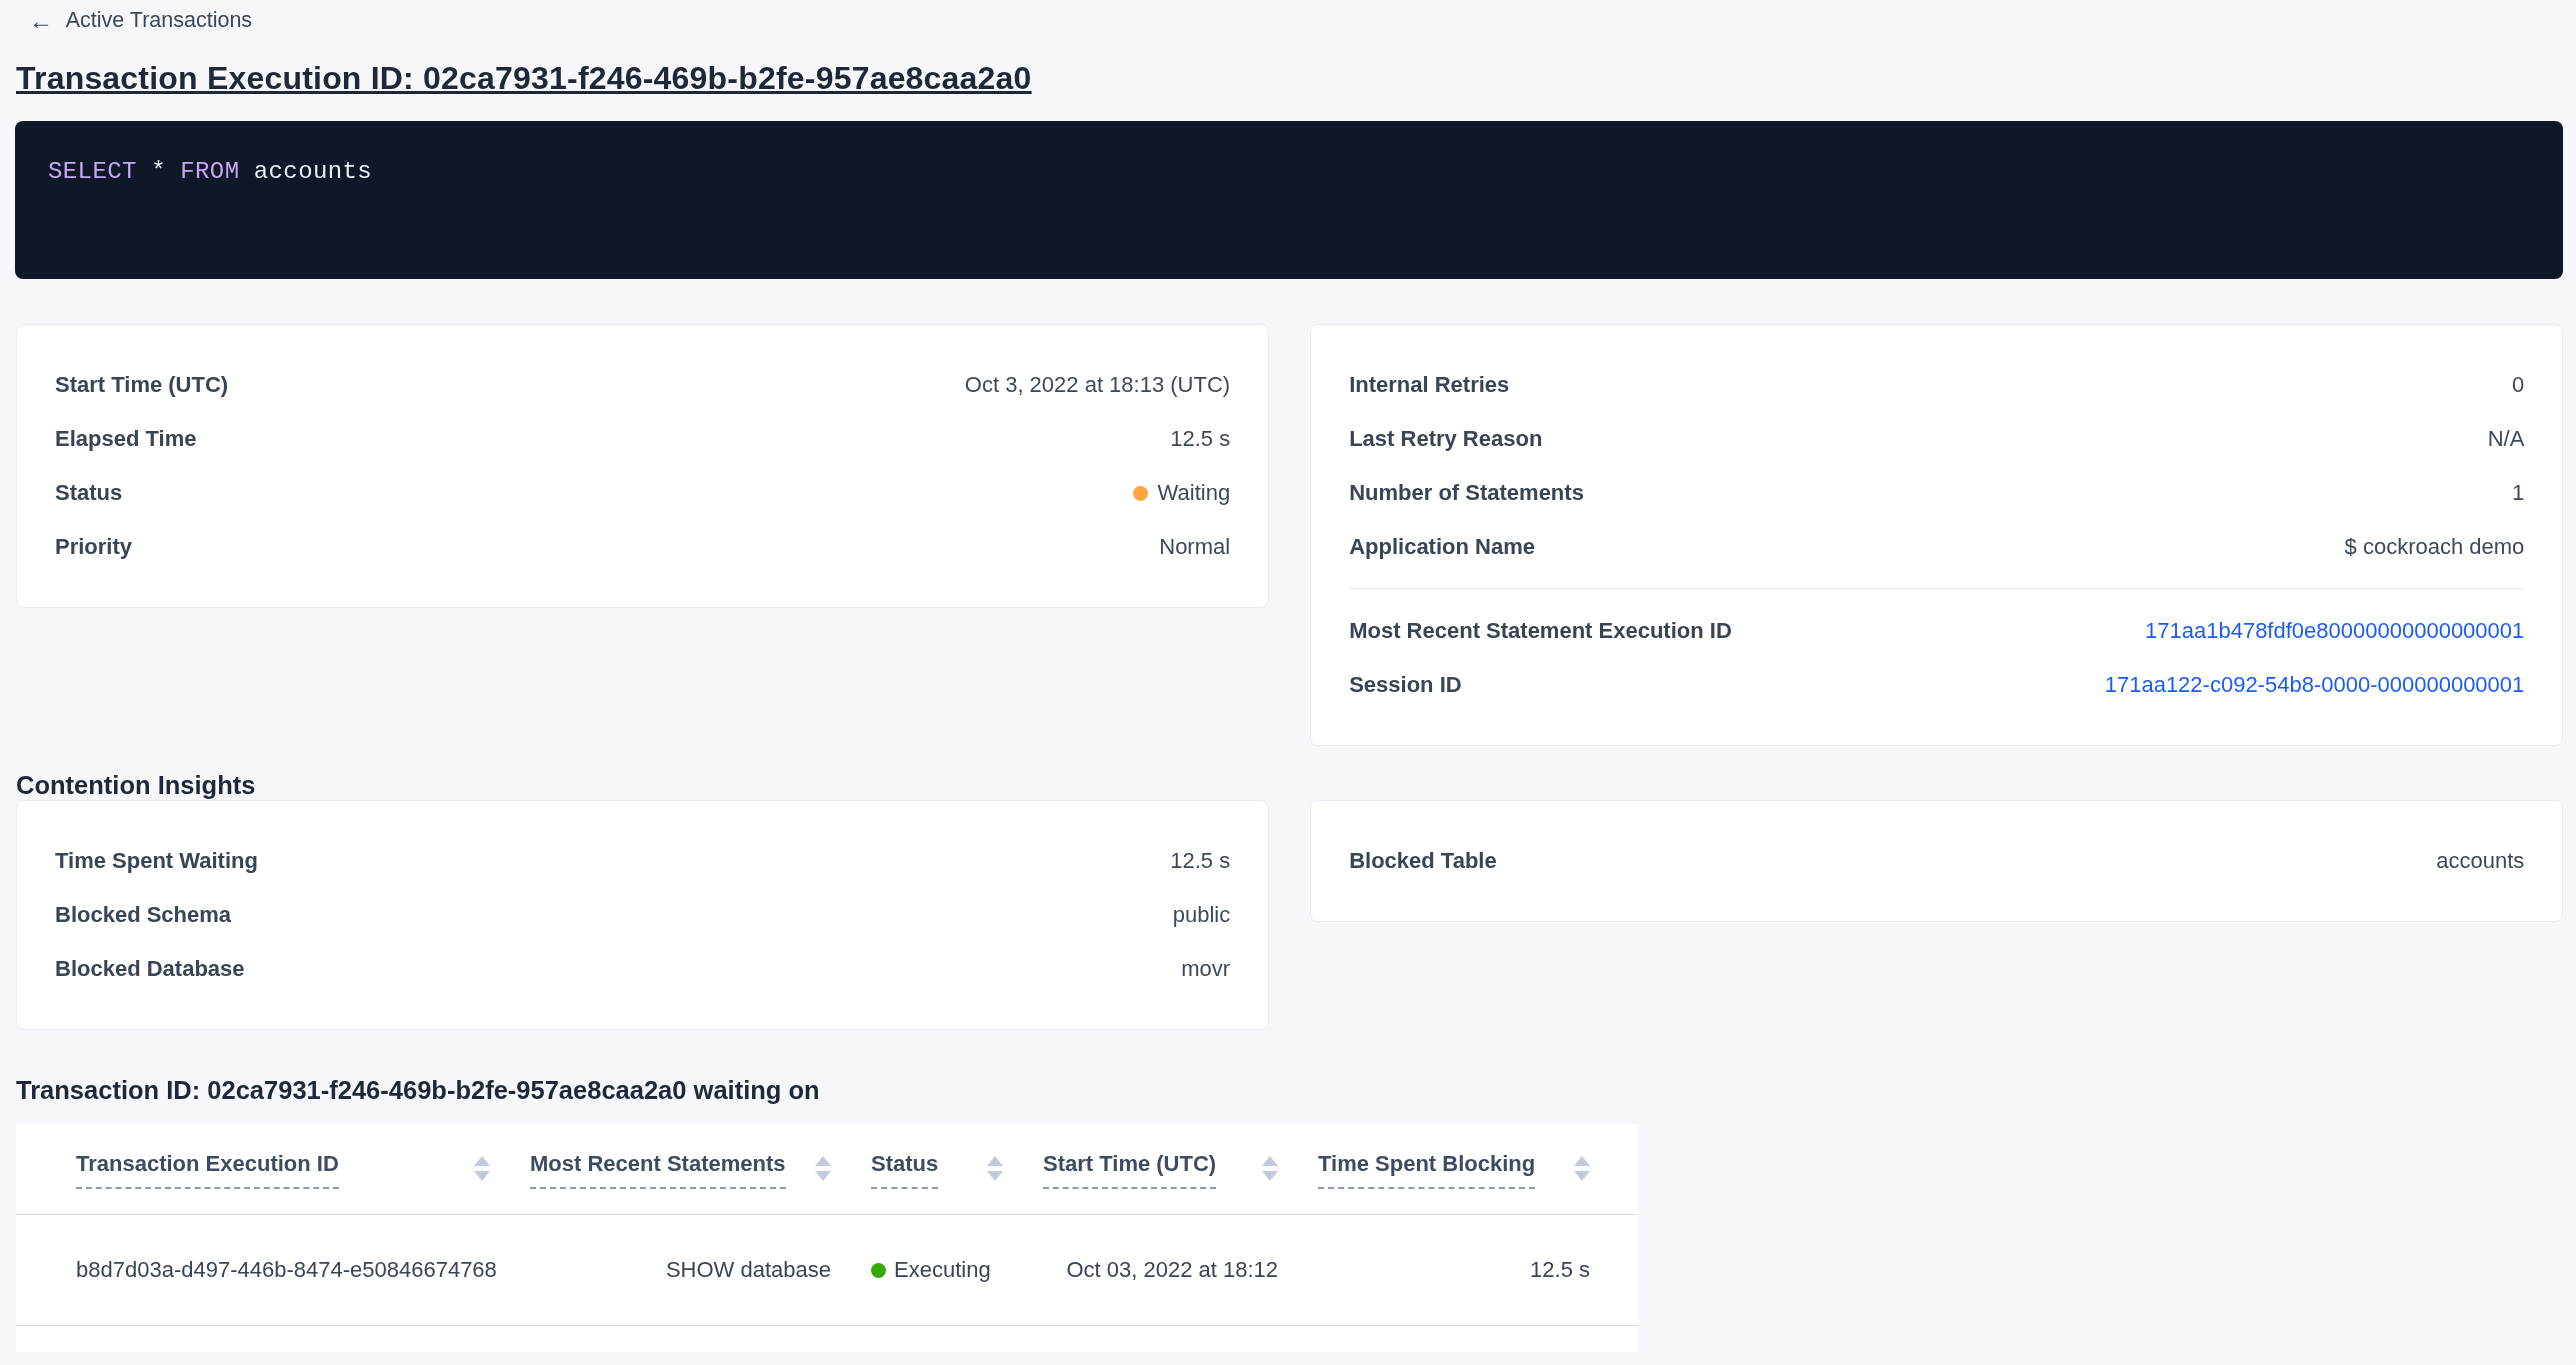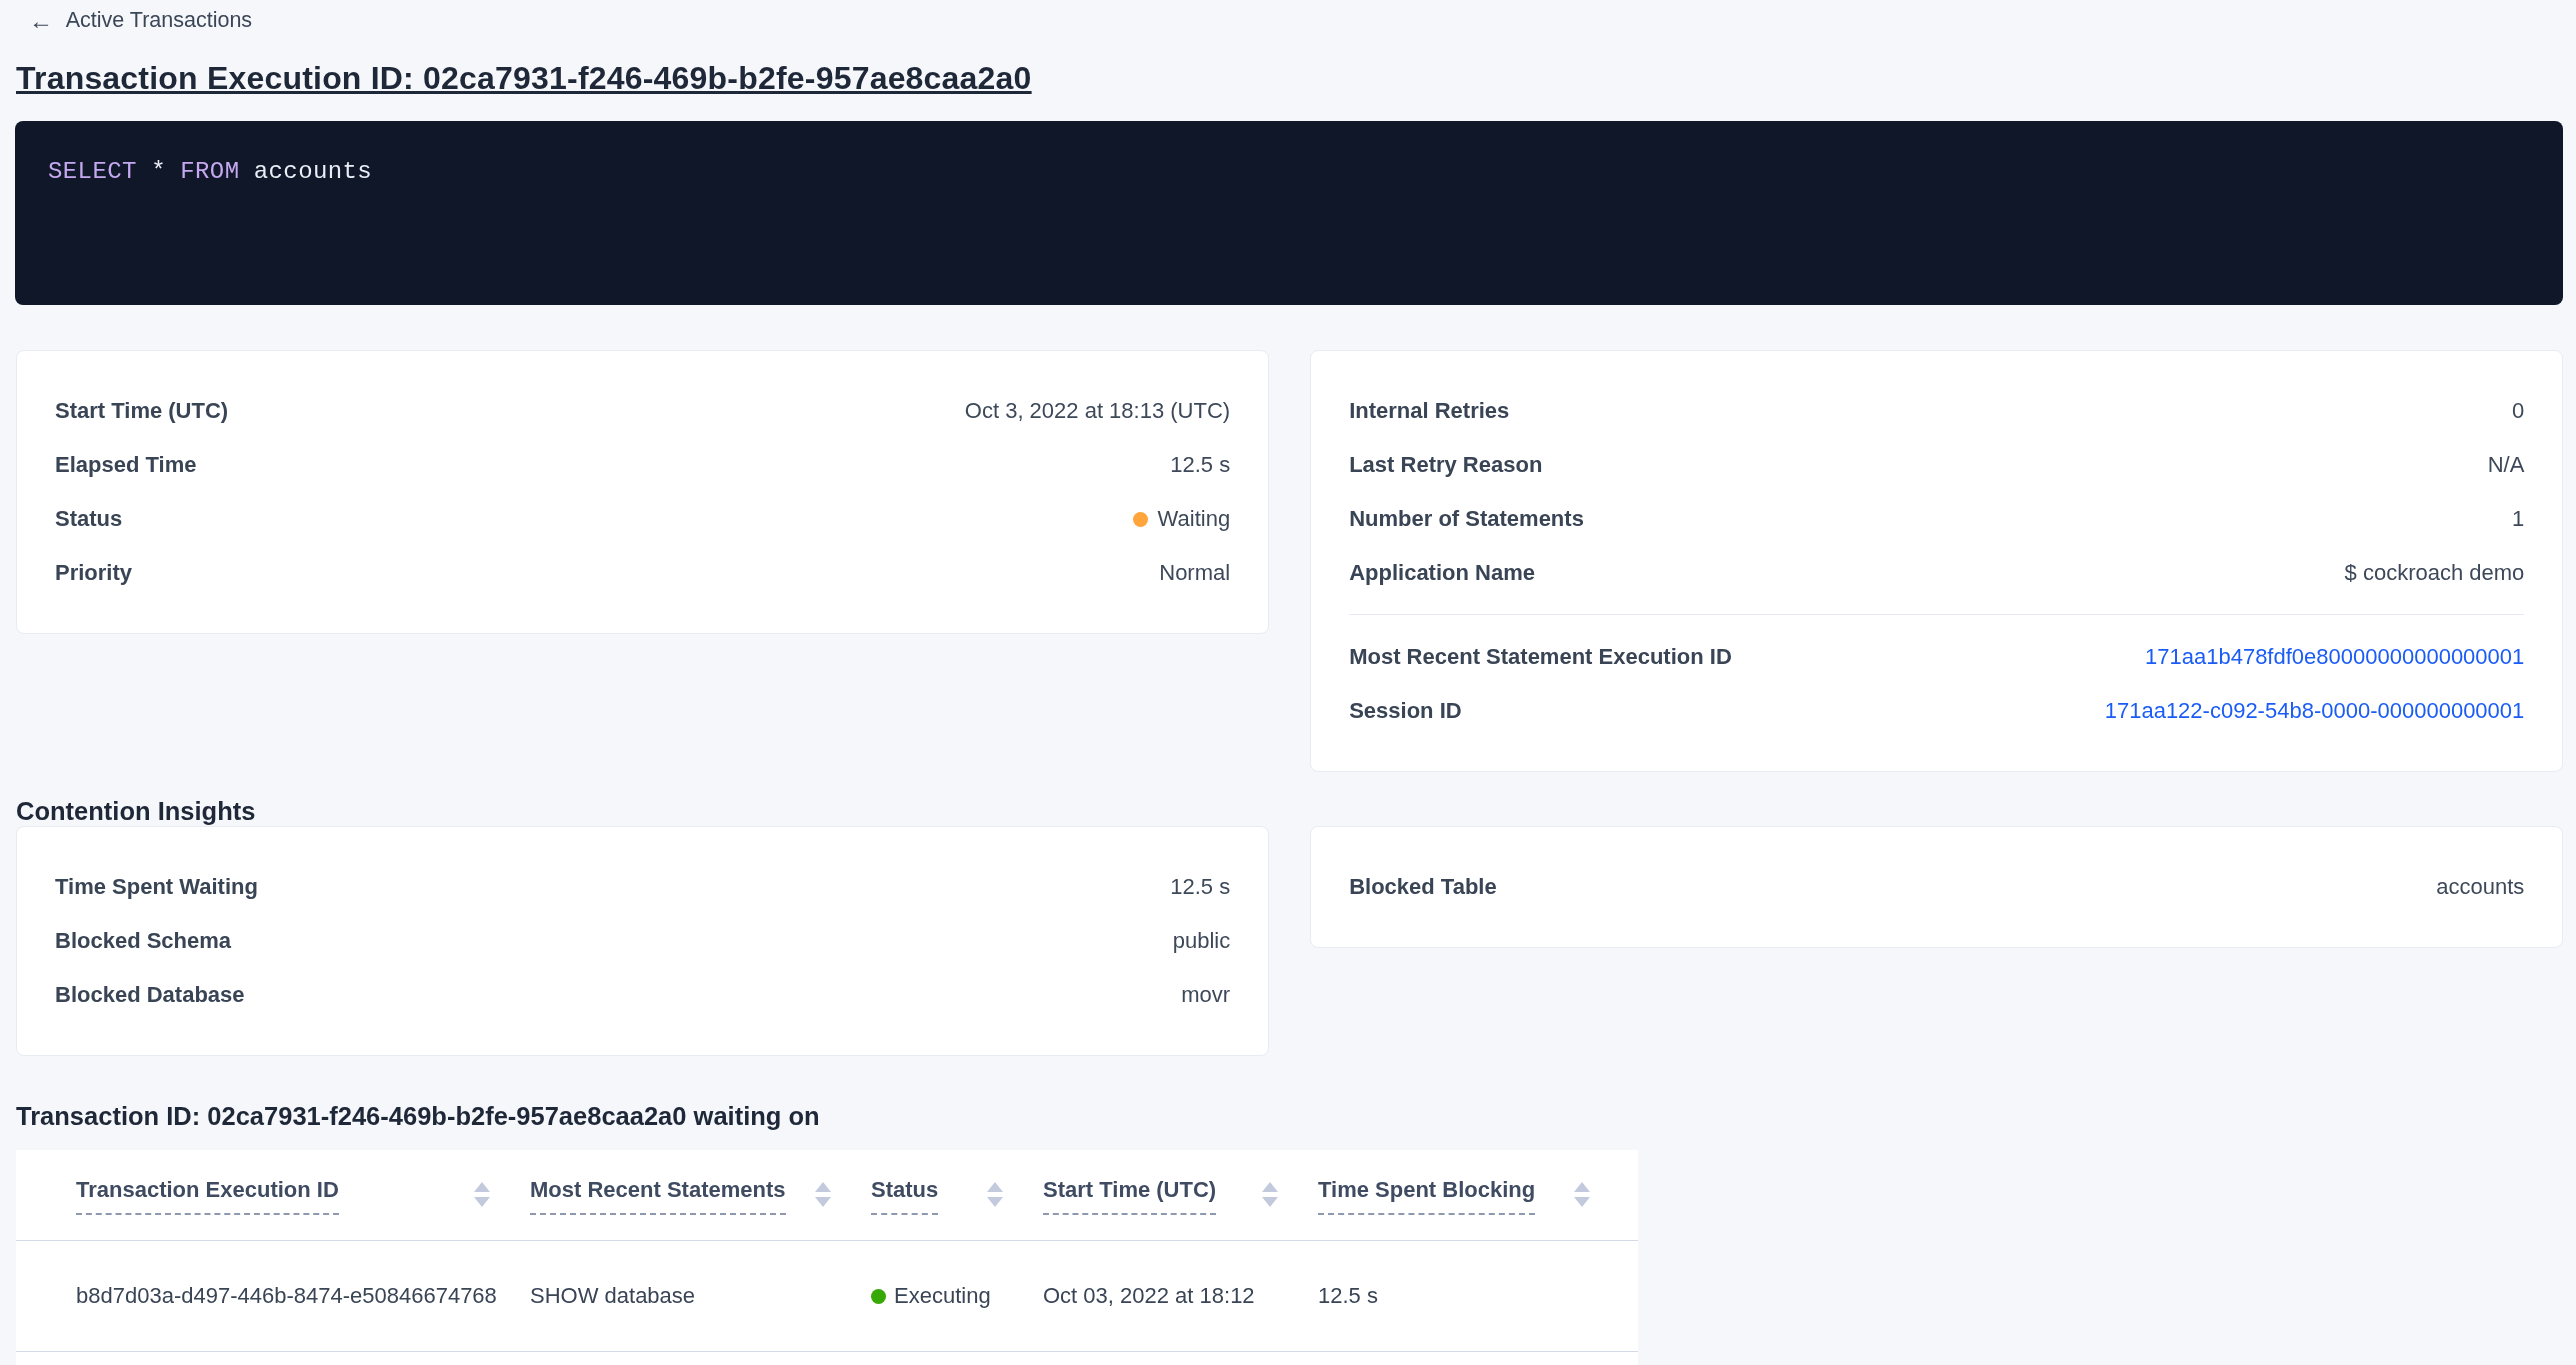--- a/index.html
+++ b/index.html
@@ -22,21 +22,21 @@
   .page-title {
     margin:27px 16px 0 16px;
     font-size:32px; font-weight:700; color:#1f2838;
     letter-spacing:0.2px;
     text-decoration:underline;
   }
 
   
   .sql-box {
     margin:24px 12.7px 0 15px;
-    height:184px;
+    height:158px;
     background:#0f1729;
     border-radius:8px;
     padding:37px 28px 0 33px;
   }
   .sql-box code {
     font-family:"Liberation Mono","DejaVu Sans Mono",monospace;
     font-size:24px; letter-spacing:0.4px; white-space:pre;
   }
   .sql-kw { color:#c5a8f0; }
   .sql-plain { color:#e9edf5; }
@@ -113,21 +113,21 @@
   }
   .col-0 { width:414px; }
   .col-1 { width:301px; }
   .col-2 { width:132px; }
   .col-3 { width:235px; }
   .col-4 { width:272px; }
   .trow {
     display:flex; gap:40px; align-items:center;
     height:111px; padding:0 48px 0 60px;
     border-bottom:1.6px solid #d3dae6;
-    font-size:22px; color:#394455;
+    font-size:22px; color:#394455;text-align:right;
   }
   .td { white-space:nowrap; overflow:visible; }
   .td-status { display:flex; align-items:center; gap:8px; }
   .table-footer { height:26px; }
 </style>
 </head>
 <body>
 
 <div class="page">
 

